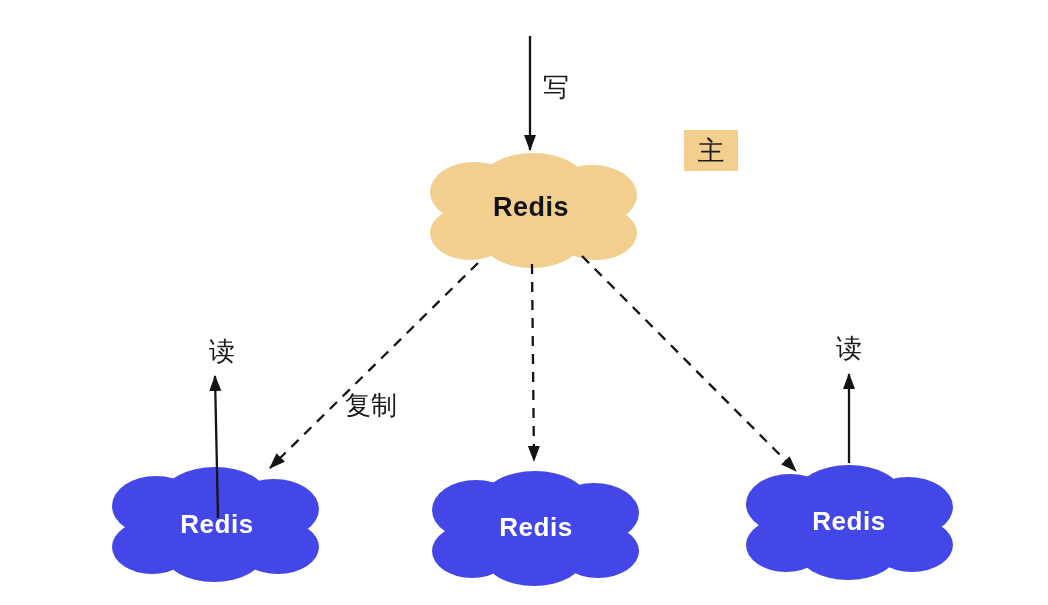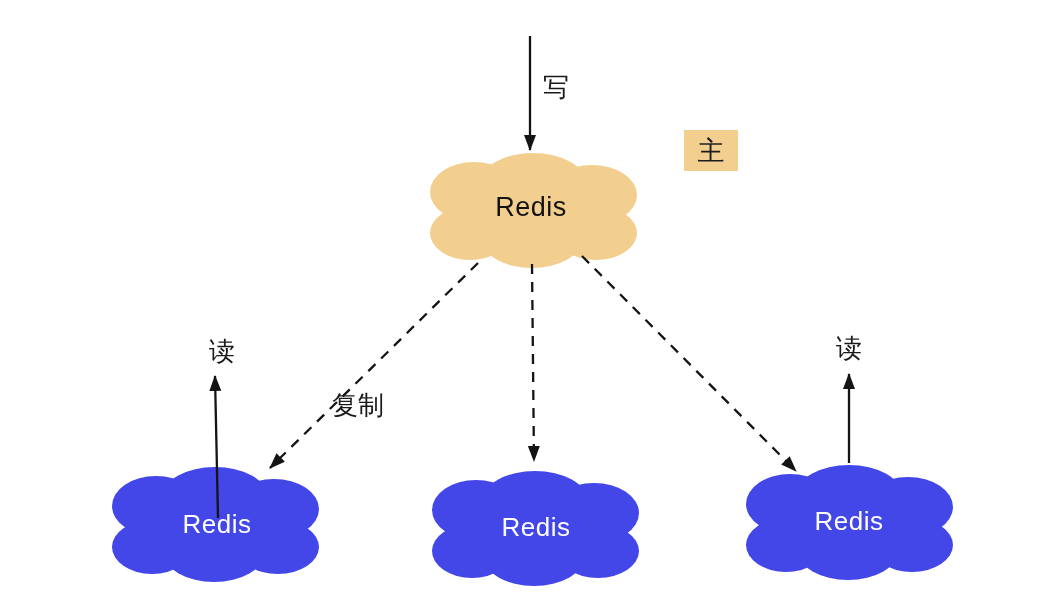--- a/index.html
+++ b/index.html
@@ -24,21 +24,21 @@
     position: absolute;
     transform: translate(-50%, -50%);
     white-space: nowrap;
     color: #161616;
     font-size: 26px;
     line-height: 1;
     user-select: none;
   }
   .node-label {
     font-size: 27px;
-    font-weight: 400;
+    font-weight: 700;
     letter-spacing: 0.5px;
     color: #131313;
   }
   .node-label.on-blue {
     color: #ffffff;
     font-size: 26px;
   }
   .edge-label {
     font-size: 26px;
     color: #1a1a1a;
@@ -98,21 +98,21 @@
 
     <line x1="478" y1="263" x2="270" y2="468" class="dashed-line" marker-end="url(#arrowhead)"></line>
     <line x1="532" y1="264" x2="534" y2="461" class="dashed-line" marker-end="url(#arrowhead)"></line>
     <line x1="582" y1="256" x2="796" y2="471" class="dashed-line" marker-end="url(#arrowhead)"></line>
 
     <line x1="218" y1="518" x2="215" y2="376" class="solid-line" marker-end="url(#arrowhead)"></line>
     <line x1="849" y1="463" x2="849" y2="374" class="solid-line" marker-end="url(#arrowhead)"></line>
   </svg>
 
   <div class="label edge-label" style="left:556px; top:87px;">写</div>
-  <div class="label edge-label" style="left:358px; top:405px;">复制</div>
+  <div class="label edge-label" style="left:371px; top:405px;">复制</div>
   <div class="label edge-label" style="left:222px; top:351px;">读</div>
   <div class="label edge-label" style="left:849px; top:348px;">读</div>
 
   <div id="master-badge">
     <span>主</span>
   </div>
 
   <div class="label node-label" style="left:531px; top:207px;">Redis</div>
   <div class="label node-label on-blue" style="left:217px; top:524px;">Redis</div>
   <div class="label node-label on-blue" style="left:536px; top:527px;">Redis</div>

